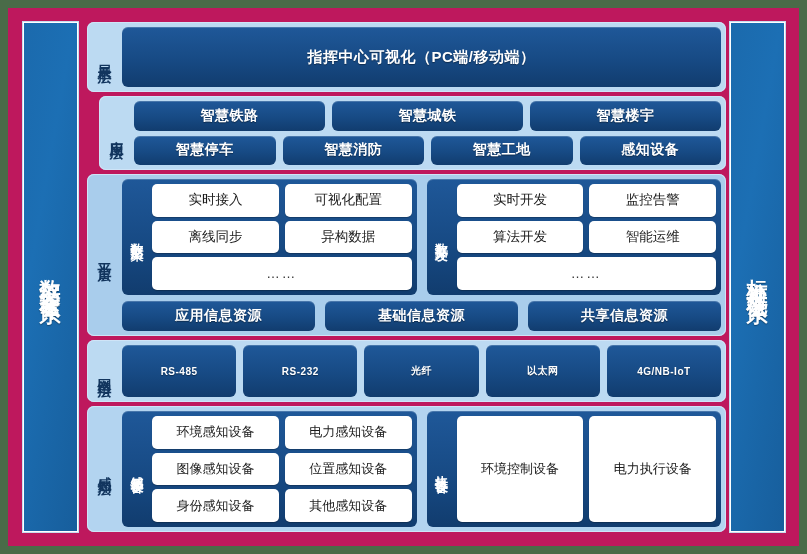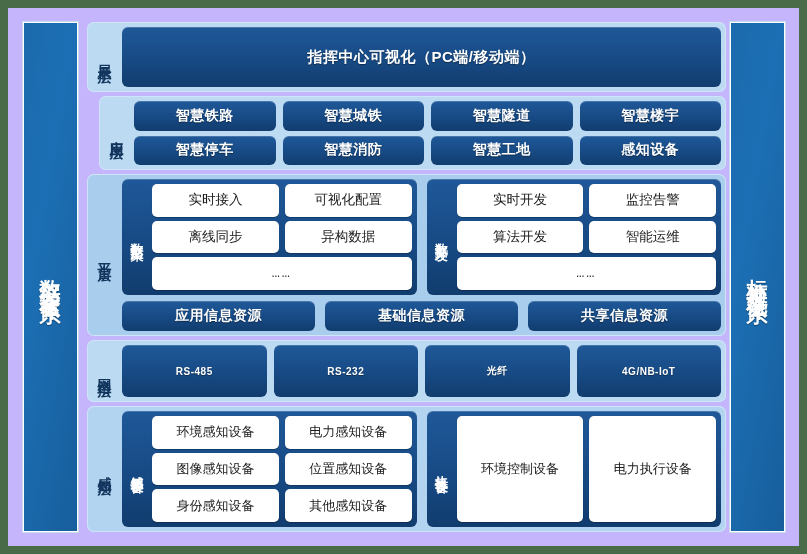--- a/index.html
+++ b/index.html
@@ -13,21 +13,21 @@
     font-family: "Liberation Sans", "DejaVu Sans", sans-serif;
     overflow: hidden;
   }
 
   #canvas {
     position: absolute;
     left: 8px;
     top: 8px;
     width: 791px;
     height: 538px;
-    background: #c4b5fd;
+    background: #be185d;
     box-sizing: border-box;
   }
 
   
   .pillar {
     position: absolute;
     top: 14px;
     width: 55px;
     height: 510px;
     background: linear-gradient(100deg, #1b6aad 0%, #1c6fb4 35%, #175e9c 100%);
@@ -173,21 +173,20 @@
     flex: 1 1 0;
     background: #ffffff;
     border-radius: 5px;
     display: flex;
     align-items: center;
     justify-content: center;
     color: #1b1b1b;
     font-size: 13.5px;
     text-align: center;
     box-shadow: 0 1px 1px rgba(0,0,0,.25);
-    font-family: Liberation Mono, monospace;
   }
   .chip.wide { flex: 1 1 100%; letter-spacing: 2px; color: #333; }
 
   .platform-bottom {
     flex: 0 0 30px;
     display: flex;
     gap: 10px;
   }
   .platform-bottom > .navy { flex: 1 1 0; }
 
@@ -228,21 +227,20 @@
     </div>
 
     <div class="band application">
       <div class="band-label">
         <span>应用层</span>
       </div>
       <div class="band-body">
         <div class="row">
           <div class="navy">智慧铁路</div>
           <div class="navy">智慧城铁</div>
-          <div class="navy">智慧隧道</div>
           <div class="navy">智慧楼宇</div>
         </div>
         <div class="row">
           <div class="navy">智慧停车</div>
           <div class="navy">智慧消防</div>
           <div class="navy">智慧工地</div>
           <div class="navy">感知设备</div>
         </div>
       </div>
     </div>
@@ -306,20 +304,21 @@
 
     <div class="band network">
       <div class="band-label">
         <span>网络层</span>
       </div>
       <div class="band-body network-body">
         <div class="row">
           <div class="navy">RS-485</div>
           <div class="navy">RS-232</div>
           <div class="navy">光纤</div>
+          <div class="navy">以太网</div>
           <div class="navy">4G/NB-IoT</div>
         </div>
       </div>
     </div>
 
     <div class="band sensing">
       <div class="band-label">
         <span>感知层</span>
       </div>
       <div class="band-body sensing-body">

